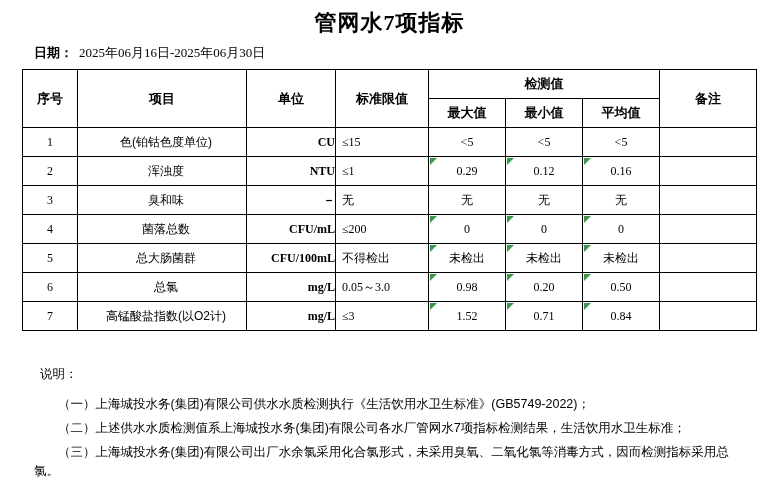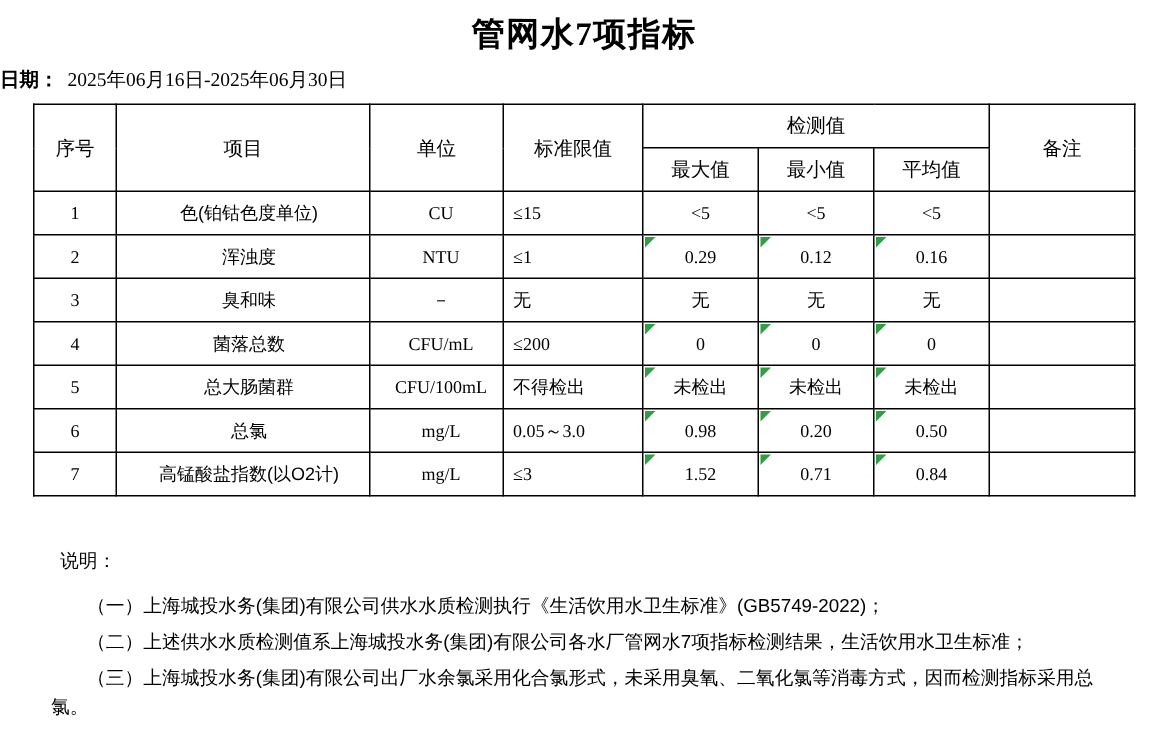--- a/index.html
+++ b/index.html
@@ -23,20 +23,21 @@
   .title {
     text-align: center;
     font-family: "Liberation Serif", serif;
     font-weight: bold;
     font-size: 22px;
     letter-spacing: 1px;
     padding-top: 8px;
     padding-bottom: 6px;
   }
   .daterow {
+    padding-left: 34px;
     font-size: 13px;
     font-family: "Liberation Sans", sans-serif;
     margin-bottom: 7px;
     white-space: nowrap;
   }
   .daterow .lbl {
     font-weight: bold;
     margin-right: 6px;
   }
   .daterow .val {
@@ -50,27 +51,27 @@
     table-layout: fixed;
   }
   table.main th, table.main td {
     border: 1px solid #000000;
     font-size: 12px;
     padding: 0;
     height: 28px;
     vertical-align: middle;
   }
   table.main th {
-    font-weight: normal;
+    font-weight: bold;
     text-align: center;
     font-size: 13px;
   }
   .c-seq   { width: 54px;  text-align: center; }
   .c-item  { width: 168px; text-align: center; padding-left: 8px !important; }
-  .c-unit  { width: 88px;  text-align: center; padding-left: 6px !important; }
+  .c-unit  { width: 88px;  text-align: right; padding-left: 6px !important; font-weight: bold; }
   .c-limit { width: 92px;  text-align: left; padding-left: 6px !important; }
   .c-max   { width: 98px;  text-align: center; }
   .c-min   { width: 98px;  text-align: center; }
   .c-avg   { width: 98px;  text-align: center; }
   .c-note  { width: 96px;  text-align: center; }
   .hdr-det { text-align: center; }
   td.val {
     position: relative;
   }
   

